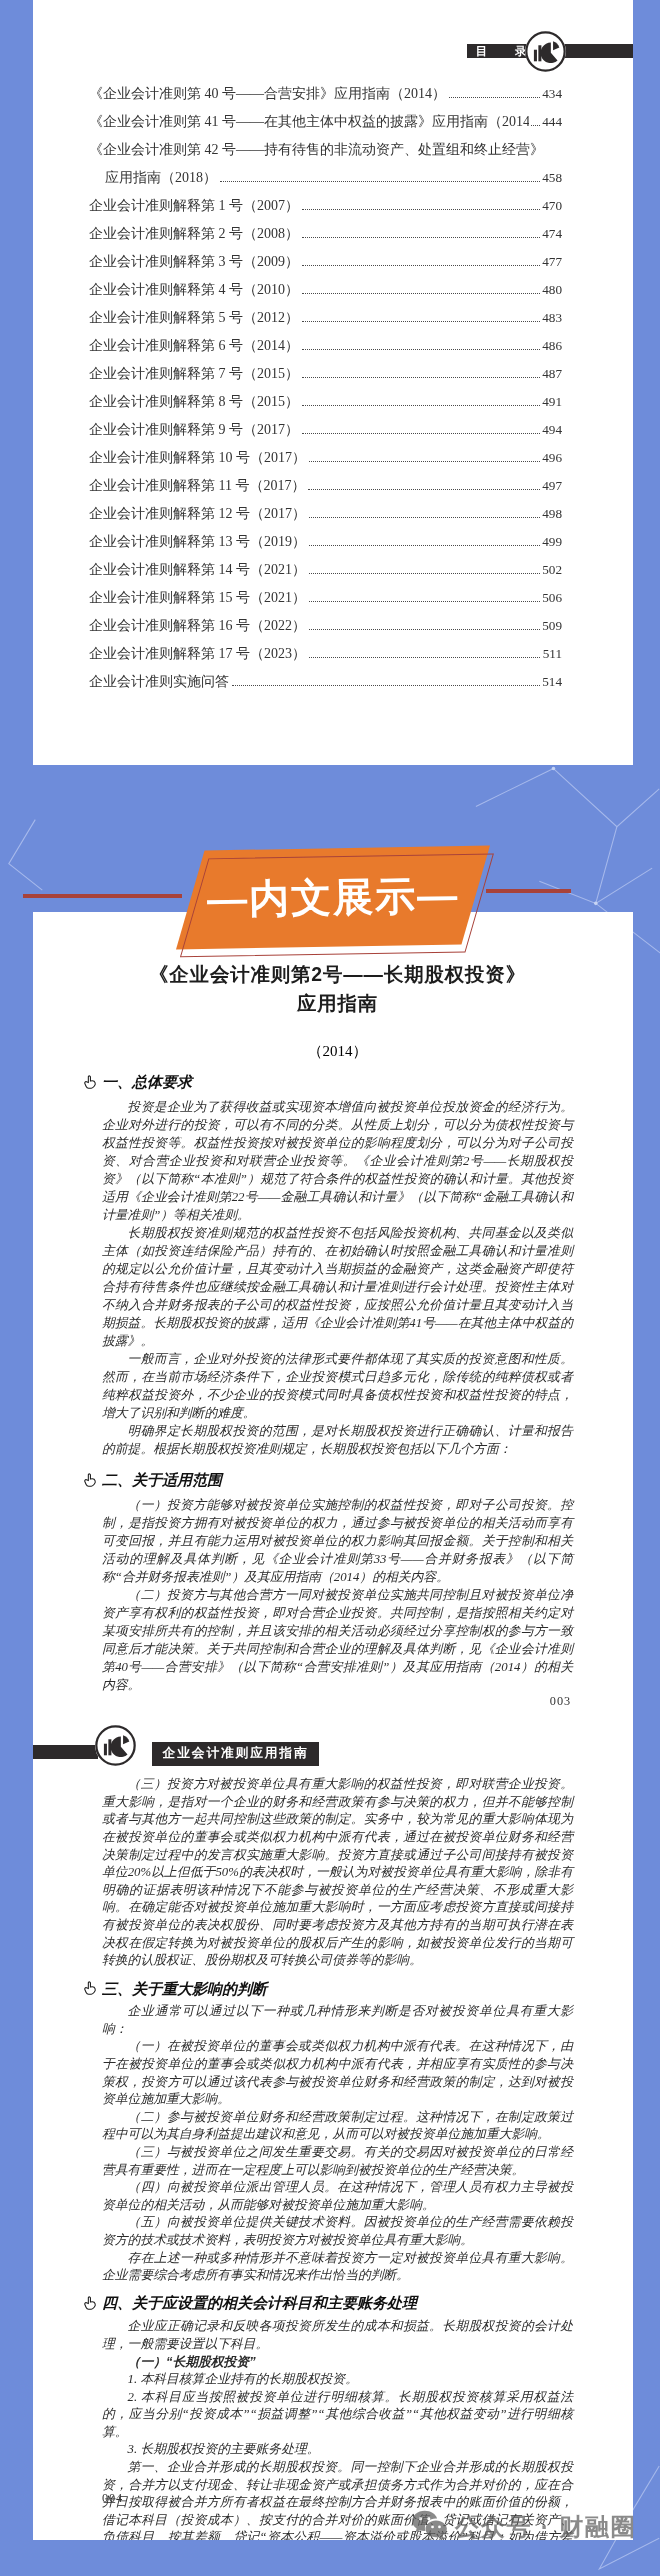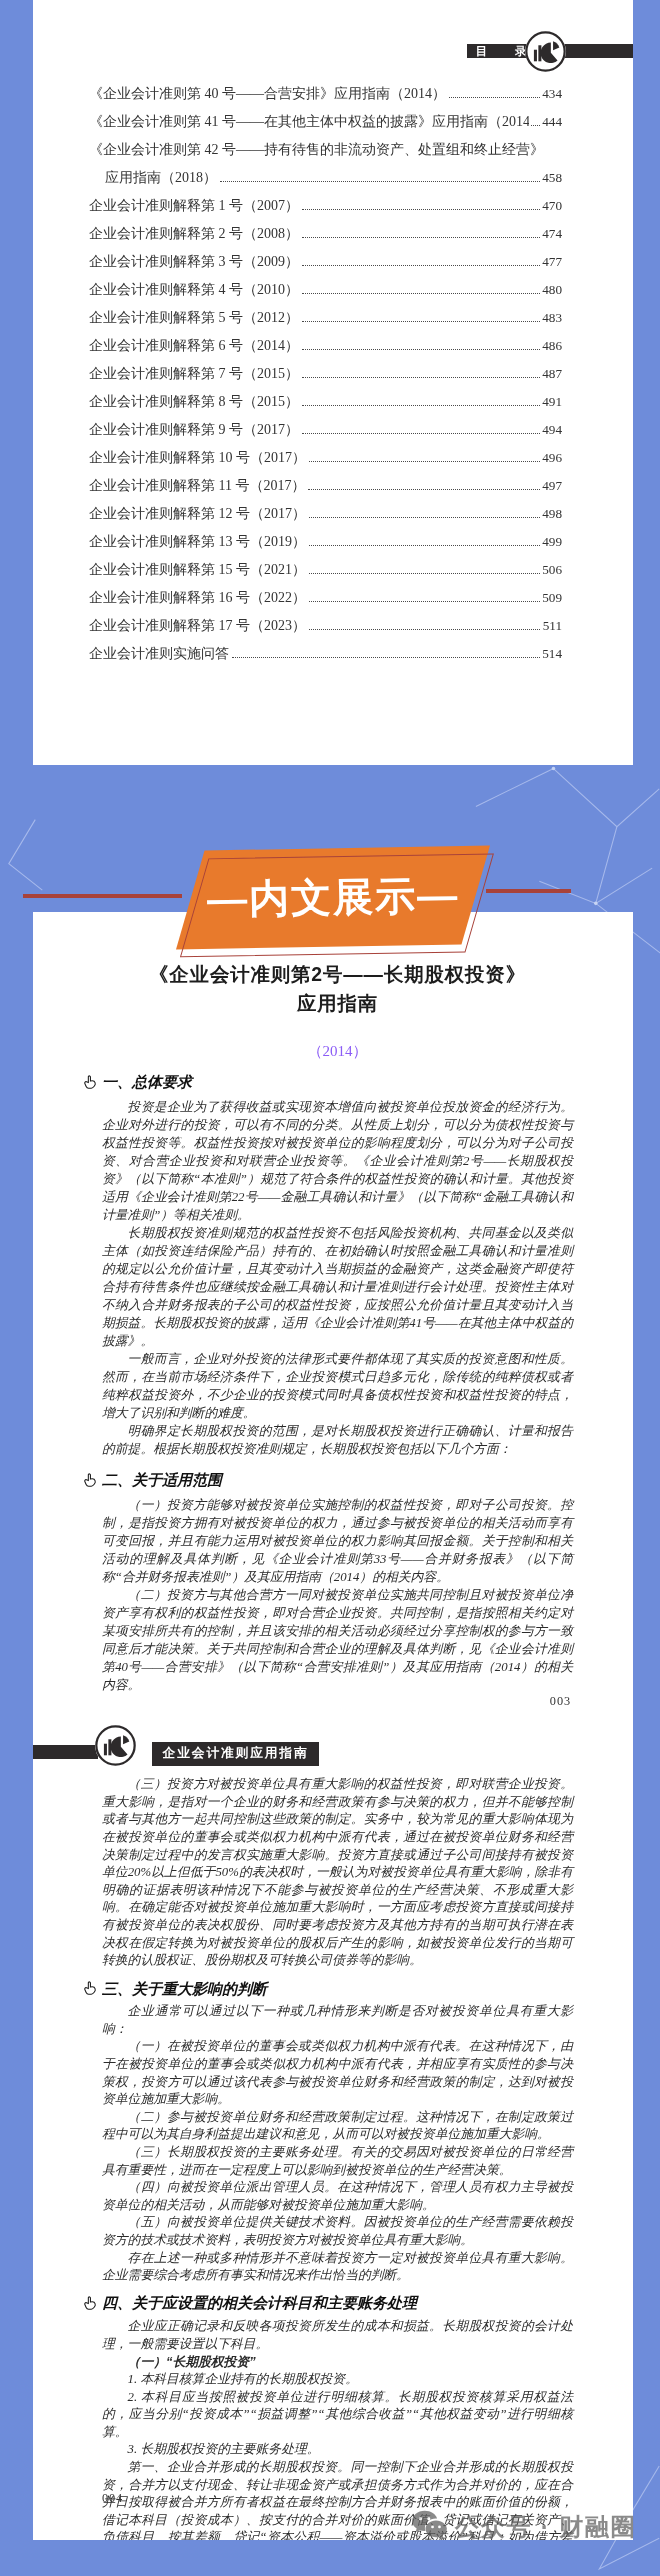--- a/index.html
+++ b/index.html
@@ -49,21 +49,21 @@
     font-family:"Liberation Sans","DejaVu Sans",sans-serif;white-space:nowrap;
   }
 
   
   .doc-page{top:912px;height:1628px;overflow:hidden;}
   .doc-a{position:relative;height:811px;overflow:hidden;box-sizing:border-box;padding:48px 60px 0 69px;}
   .doc-title{
     text-align:center;font-size:19.4px;font-weight:bold;line-height:29px;color:#1d1d1d;
     font-family:"Liberation Sans","DejaVu Sans",sans-serif;letter-spacing:0.9px;
   }
-  .doc-year{text-align:center;font-size:15px;margin-top:24px;color:#8b5cf6;}
+  .doc-year{text-align:center;font-size:15px;margin-top:24px;color:#000000;}
   .blocks{margin-top:8.8px;}
   .blk{font-size:12.8px;line-height:18px;color:#2b2b2b;font-style:italic;}
   .blk.para{text-indent:2em;text-align:justify;}
   .blk.subhead{text-indent:2em;font-weight:bold;font-family:"Liberation Sans","DejaVu Sans",sans-serif;font-size:12.8px;}
   .blk.heading{
     font-family:"Liberation Sans","DejaVu Sans",sans-serif;font-weight:bold;
     font-size:15px;color:#111;margin:12.3px 0 7px -19.4px;display:flex;align-items:center;
   }
   .hand-icon{display:none;width:14px;height:14px;margin-right:5.3px;flex:0 0 auto;}
   .blk.heading .hand-icon{display:inline-block;}
@@ -208,20 +208,25 @@
       <span class="toc-text">企业会计准则解释第 12 号（2017）</span>
       <span class="leader"></span>
       <span class="toc-page-num">498</span>
     </div>
       <div class="toc-row">
       <span class="toc-text">企业会计准则解释第 13 号（2019）</span>
       <span class="leader"></span>
       <span class="toc-page-num">499</span>
     </div>
       <div class="toc-row">
+      <span class="toc-text">企业会计准则解释第 14 号（2021）</span>
+      <span class="leader"></span>
+      <span class="toc-page-num">502</span>
+    </div>
+      <div class="toc-row">
       <span class="toc-text">企业会计准则解释第 15 号（2021）</span>
       <span class="leader"></span>
       <span class="toc-page-num">506</span>
     </div>
       <div class="toc-row">
       <span class="toc-text">企业会计准则解释第 16 号（2022）</span>
       <span class="leader"></span>
       <span class="toc-page-num">509</span>
     </div>
       <div class="toc-row">
@@ -328,21 +333,21 @@
         <div class="blk para">
         
         <span>（一）在被投资单位的董事会或类似权力机构中派有代表。在这种情况下，由于在被投资单位的董事会或类似权力机构中派有代表，并相应享有实质性的参与决策权，投资方可以通过该代表参与被投资单位财务和经营政策的制定，达到对被投资单位施加重大影响。</span>
       </div>
         <div class="blk para">
         
         <span>（二）参与被投资单位财务和经营政策制定过程。这种情况下，在制定政策过程中可以为其自身利益提出建议和意见，从而可以对被投资单位施加重大影响。</span>
       </div>
         <div class="blk para">
         
-        <span>（三）长期股权投资的主要账务处理。有关的交易因对被投资单位的日常经营具有重要性，进而在一定程度上可以影响到被投资单位的生产经营决策。</span>
+        <span>（三）与被投资单位之间发生重要交易。有关的交易因对被投资单位的日常经营具有重要性，进而在一定程度上可以影响到被投资单位的生产经营决策。</span>
       </div>
         <div class="blk para">
         
         <span>（四）向被投资单位派出管理人员。在这种情况下，管理人员有权力主导被投资单位的相关活动，从而能够对被投资单位施加重大影响。</span>
       </div>
         <div class="blk para">
         
         <span>（五）向被投资单位提供关键技术资料。因被投资单位的生产经营需要依赖投资方的技术或技术资料，表明投资方对被投资单位具有重大影响。</span>
       </div>
         <div class="blk para">

